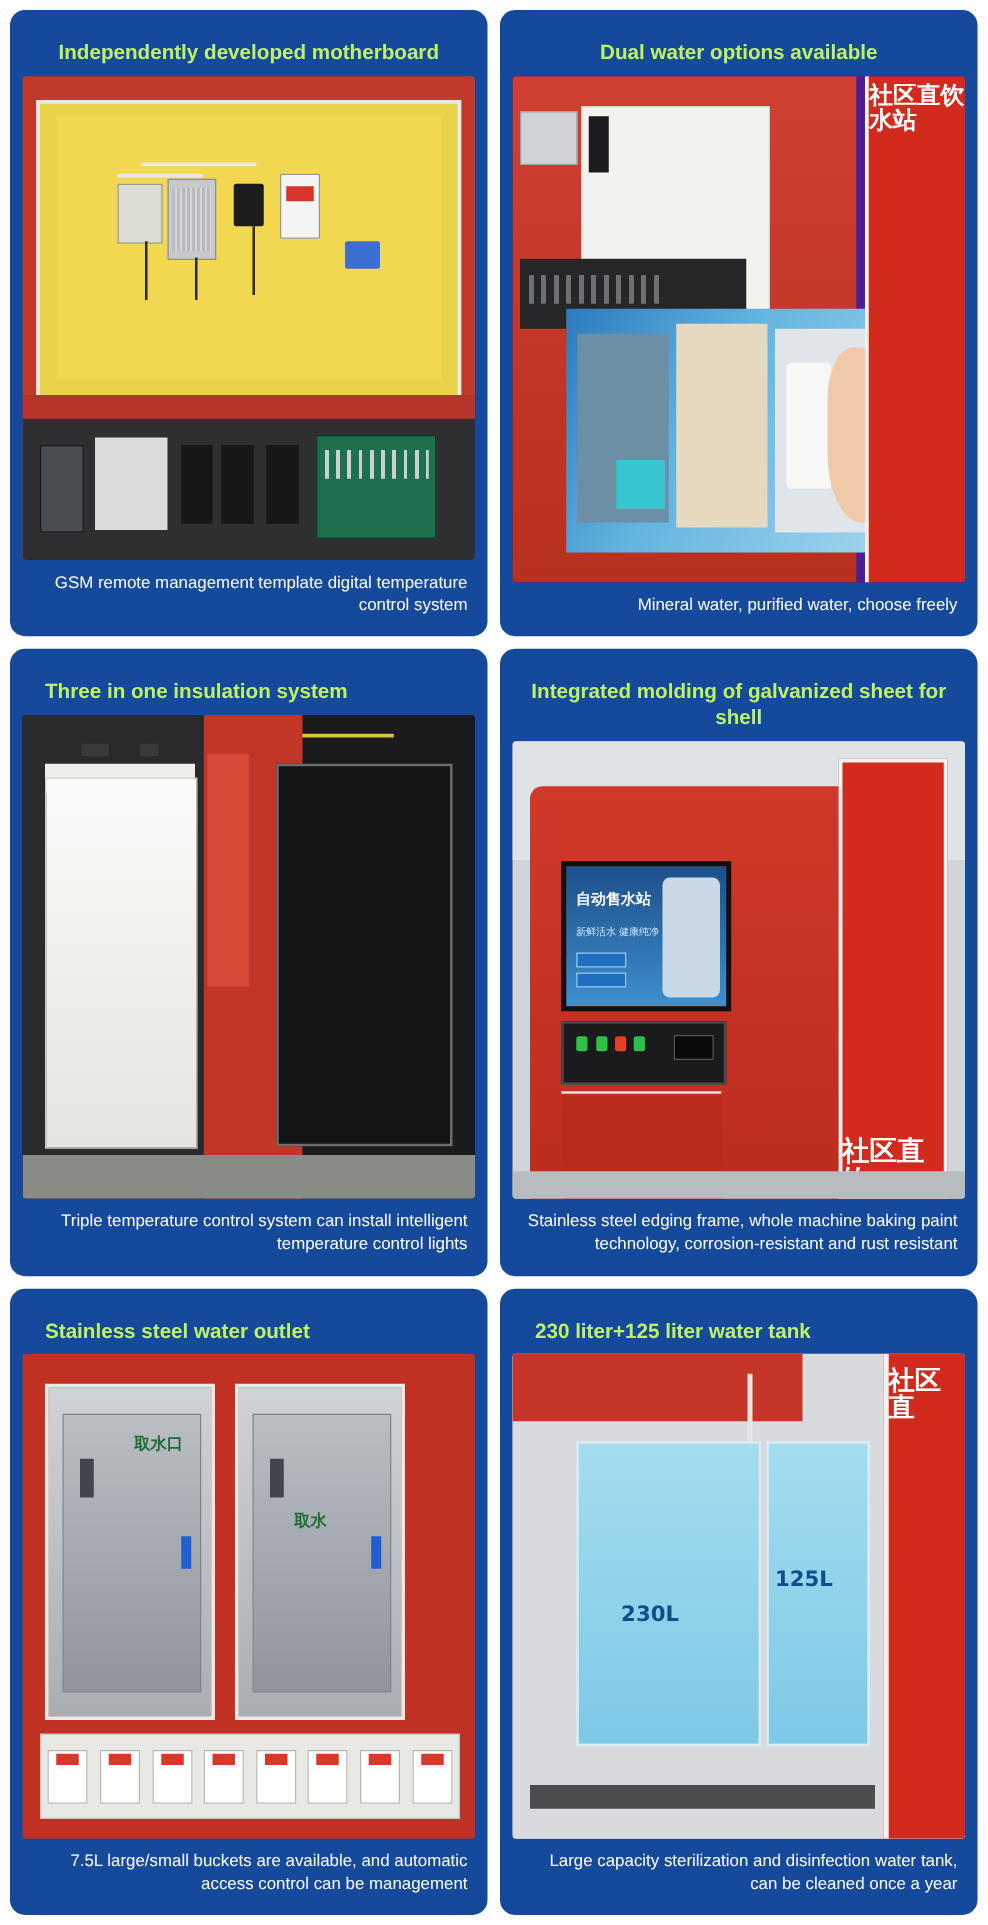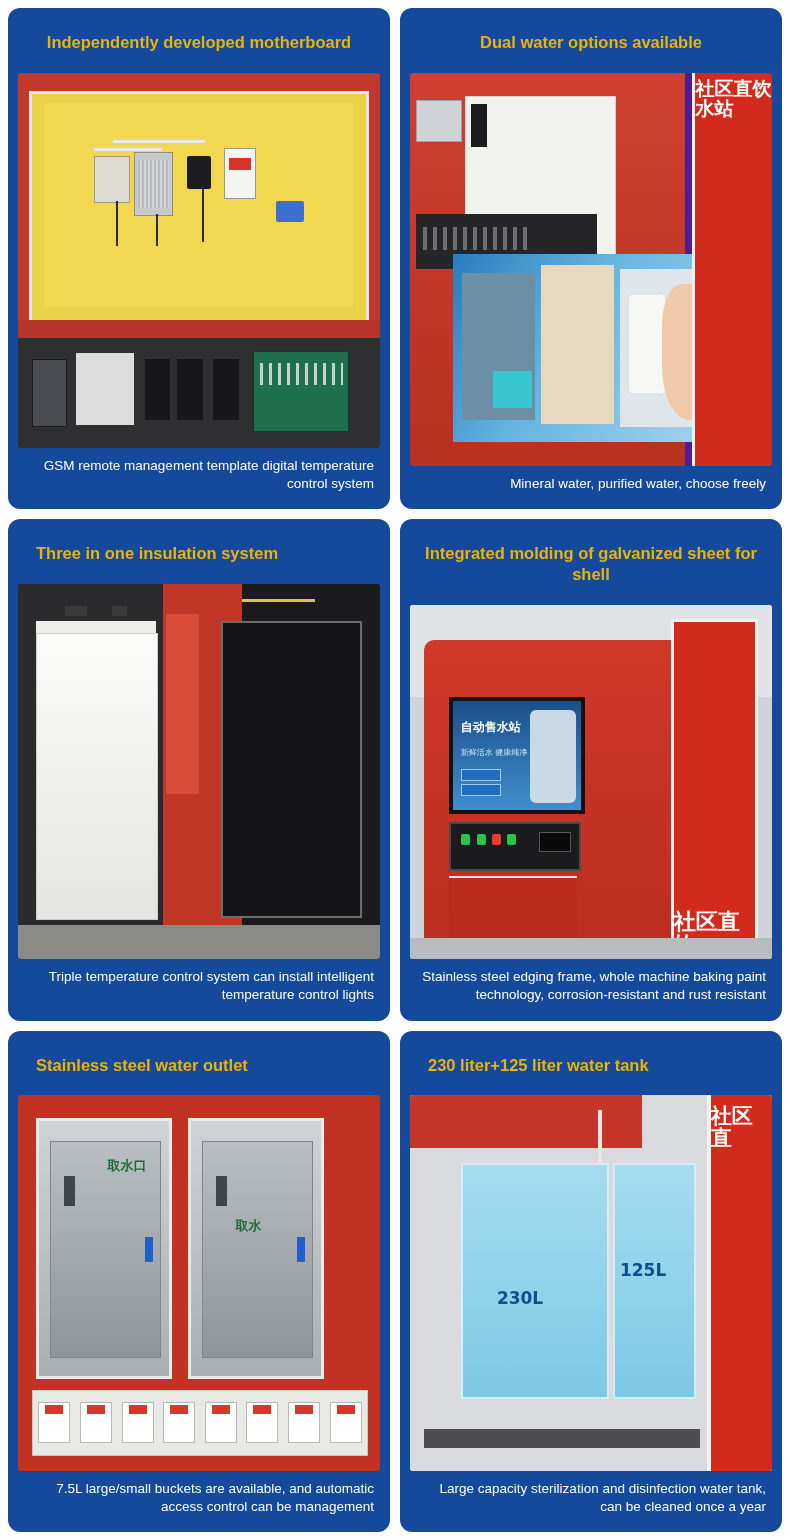--- a/index.html
+++ b/index.html
@@ -33,26 +33,26 @@
     background: #15499b;
     border-radius: 12px;
     display: flex;
     flex-direction: column;
     align-items: center;
     padding: 10px 10px 12px 10px;
     box-sizing: border-box;
     min-width: 0;
   }
   .card-title {
-    color: #eab308;
+    color: #bef264;
     font-size: 16.5px;
     font-weight: bold;
     text-align: center;
     line-height: 1.25;
-    padding: 14px 6px 20px 6px;
+    padding: 14px 6px 8px 6px;
     width: 100%;
     box-sizing: border-box;
   }
   .card-title.left {
     text-align: left;
     padding-left: 18px;
   }
   .photo {
     width: 100%;
     flex: 1 1 auto;

